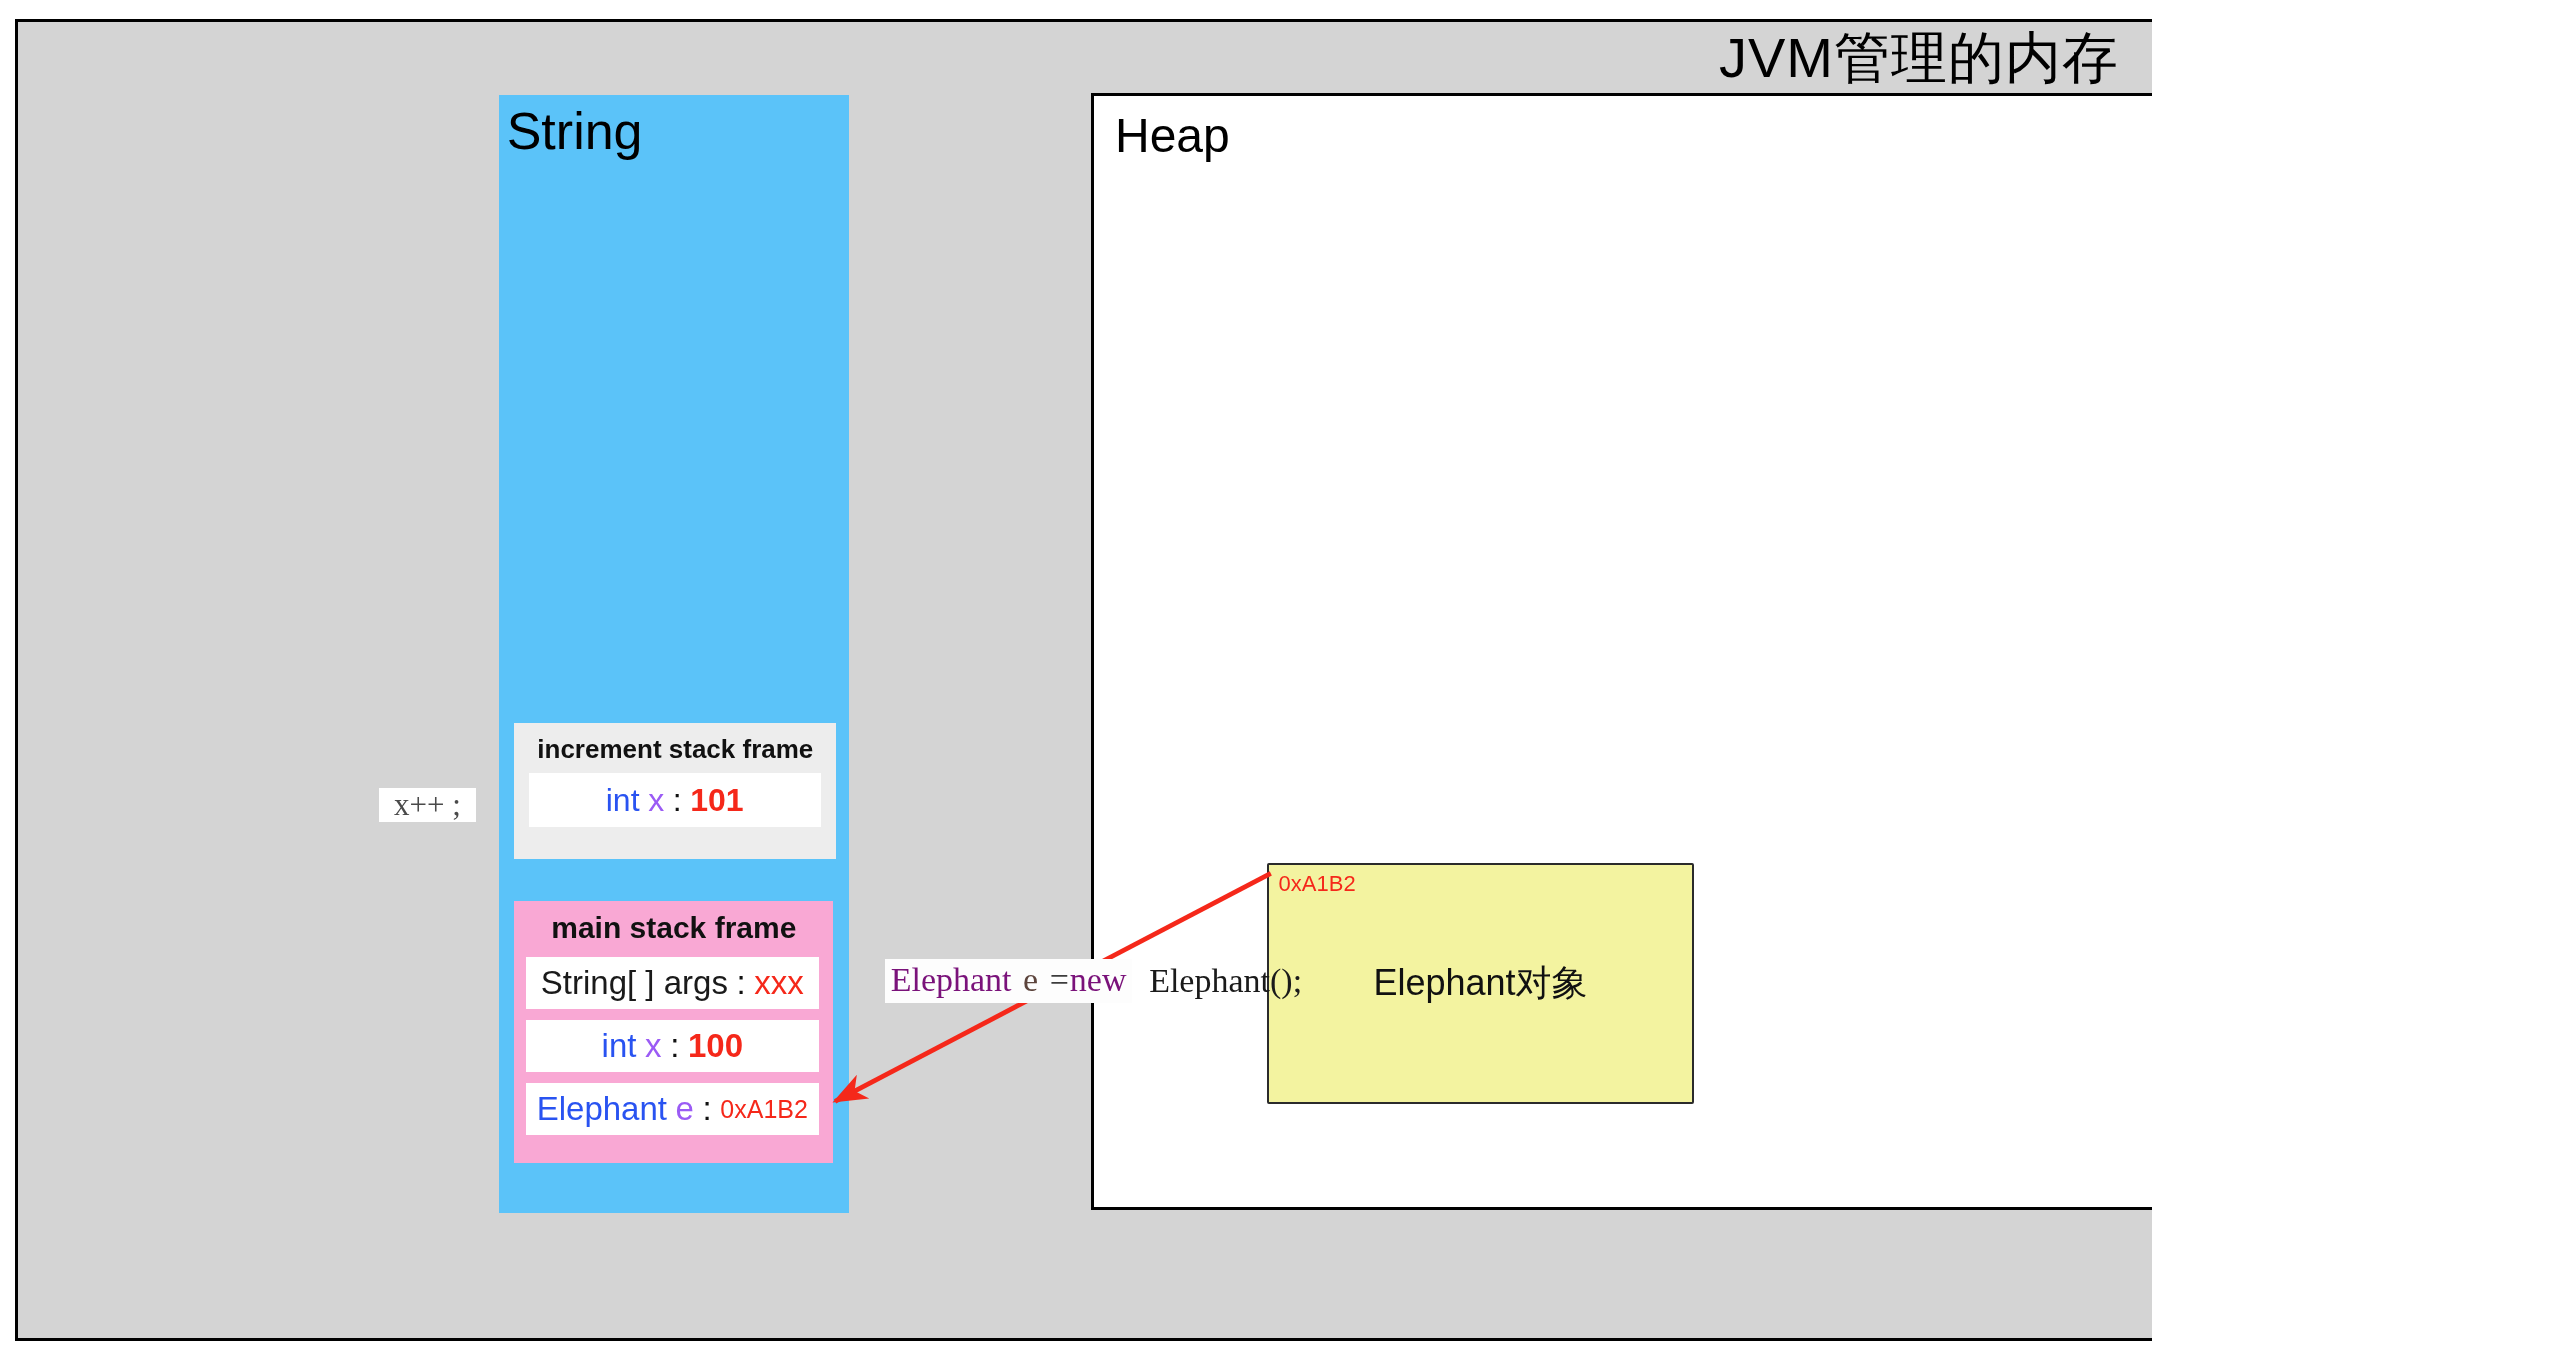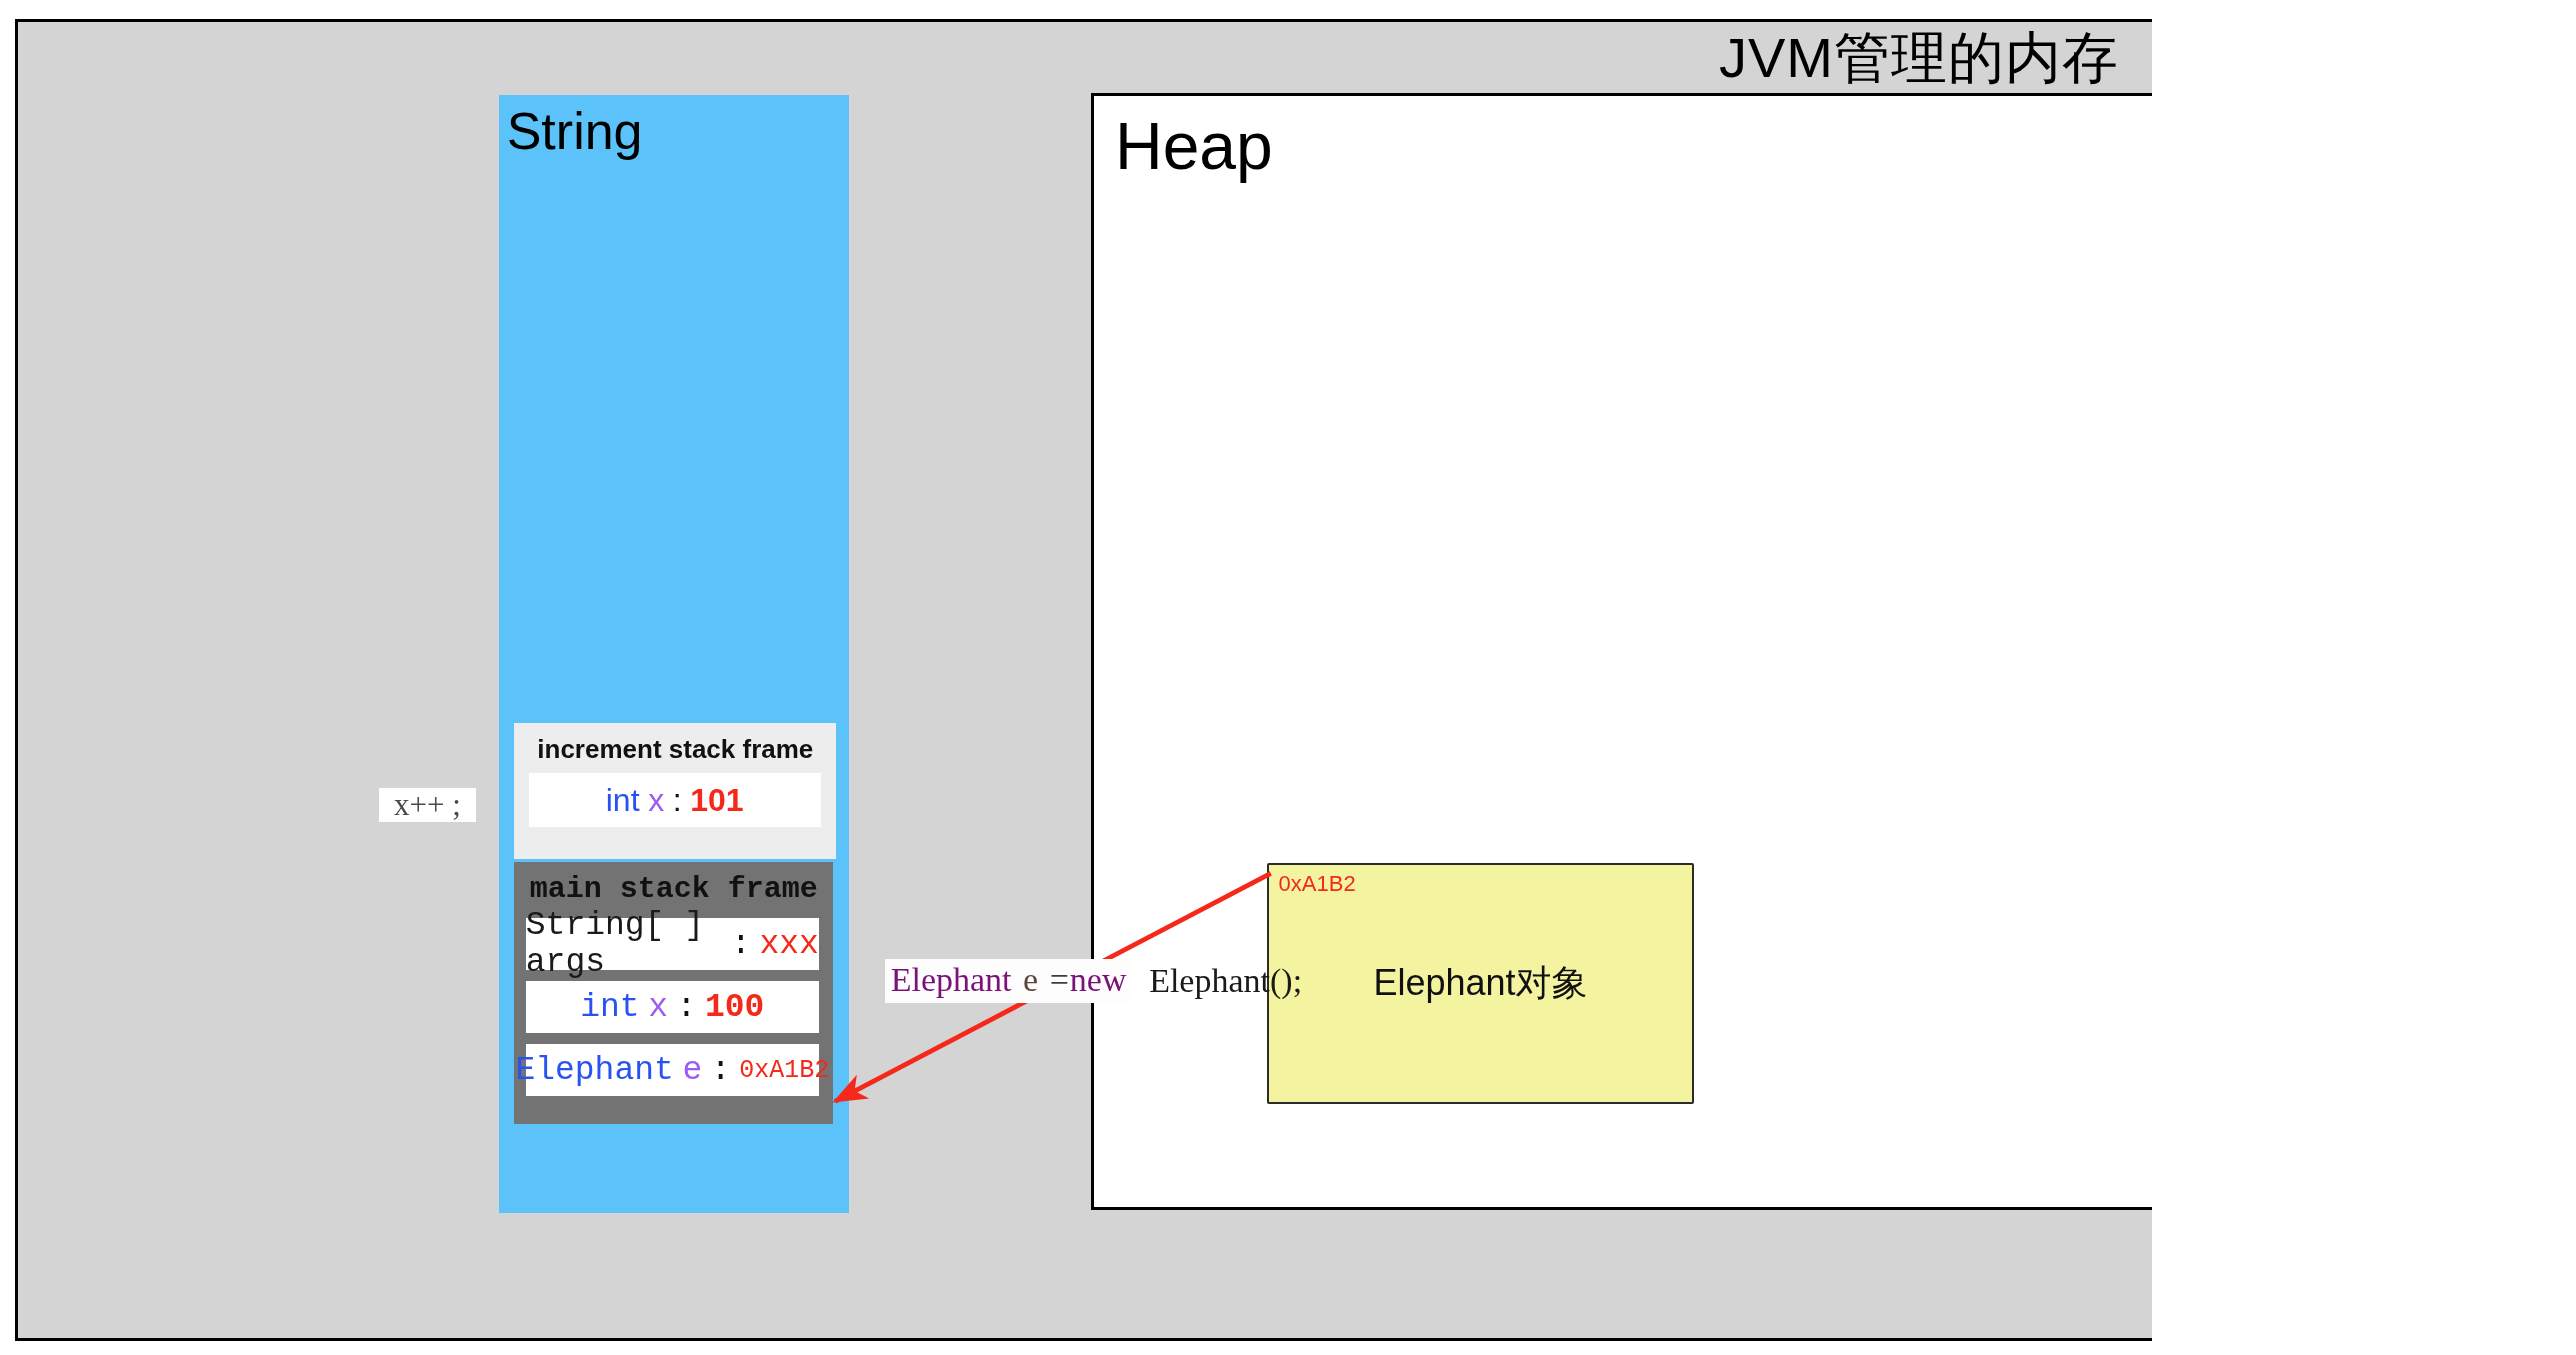--- a/index.html
+++ b/index.html
@@ -65,24 +65,23 @@
     position: absolute;
     left: 14.4px; top: 50px;
     width: 292px; height: 54px;
     background: #ffffff;
     display: flex; align-items: center; justify-content: center;
     font-size: 32px;
   }
 
   .main-frame {
     position: absolute;
-    left: 15.3px; top: 767px;
+    left: 15.3px; top: 806px;
     width: 319px; height: 262px;
-    background: #737373;
-    font-family: Liberation Mono, monospace;
+    background: #f9a8d4;
   }
   .main-frame .frame-title {
     margin-top: 9.6px;
     text-align: center;
     font-size: 30px;
     font-weight: bold;
     color: #111111;
   }
   .mf-row {
     position: absolute;
@@ -144,21 +143,21 @@
     position: absolute;
     left: 1091px; top: 93px;
     width: 1300px; height: 1117px;
     background: #ffffff;
     border: 3.8px solid #000000;
     z-index: 1;
   }
   .heap-label {
     position: absolute;
     left: 21px; top: 11.5px;
-    font-size: 66px;
+    font-size: 48px;
     color: #000000;
   }
 
   .heap-object {
     position: absolute;
     left: 1267px; top: 863px;
     width: 427px; height: 241px;
     background: #F3F3A0;
     border: 2.9px solid #2b2b2b;
     border-radius: 1.9px;

